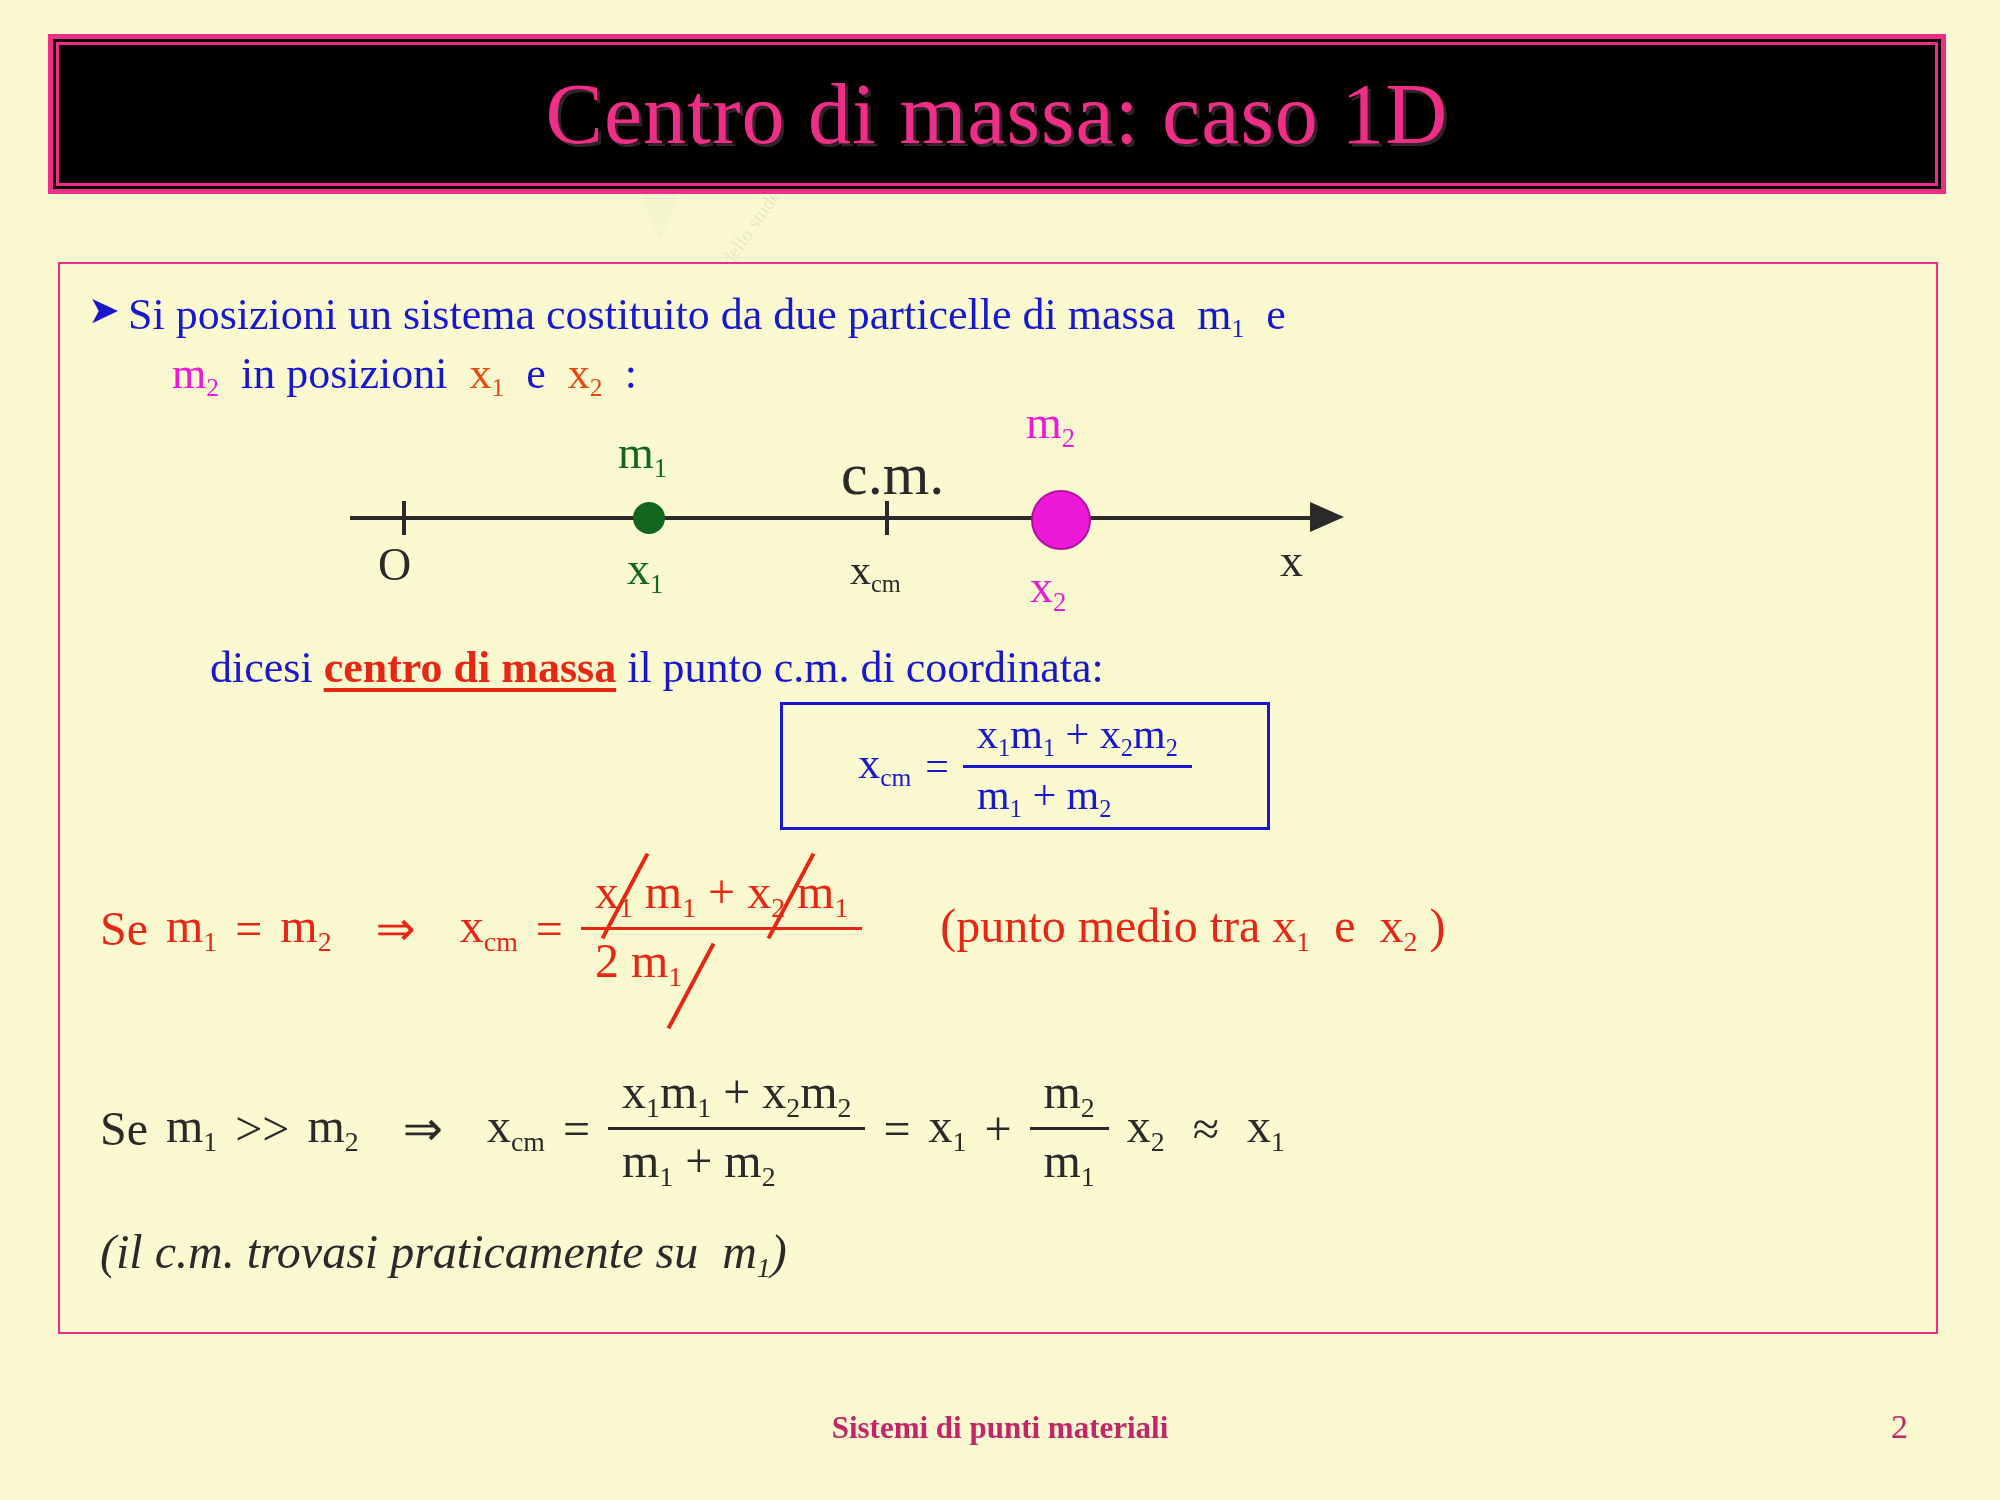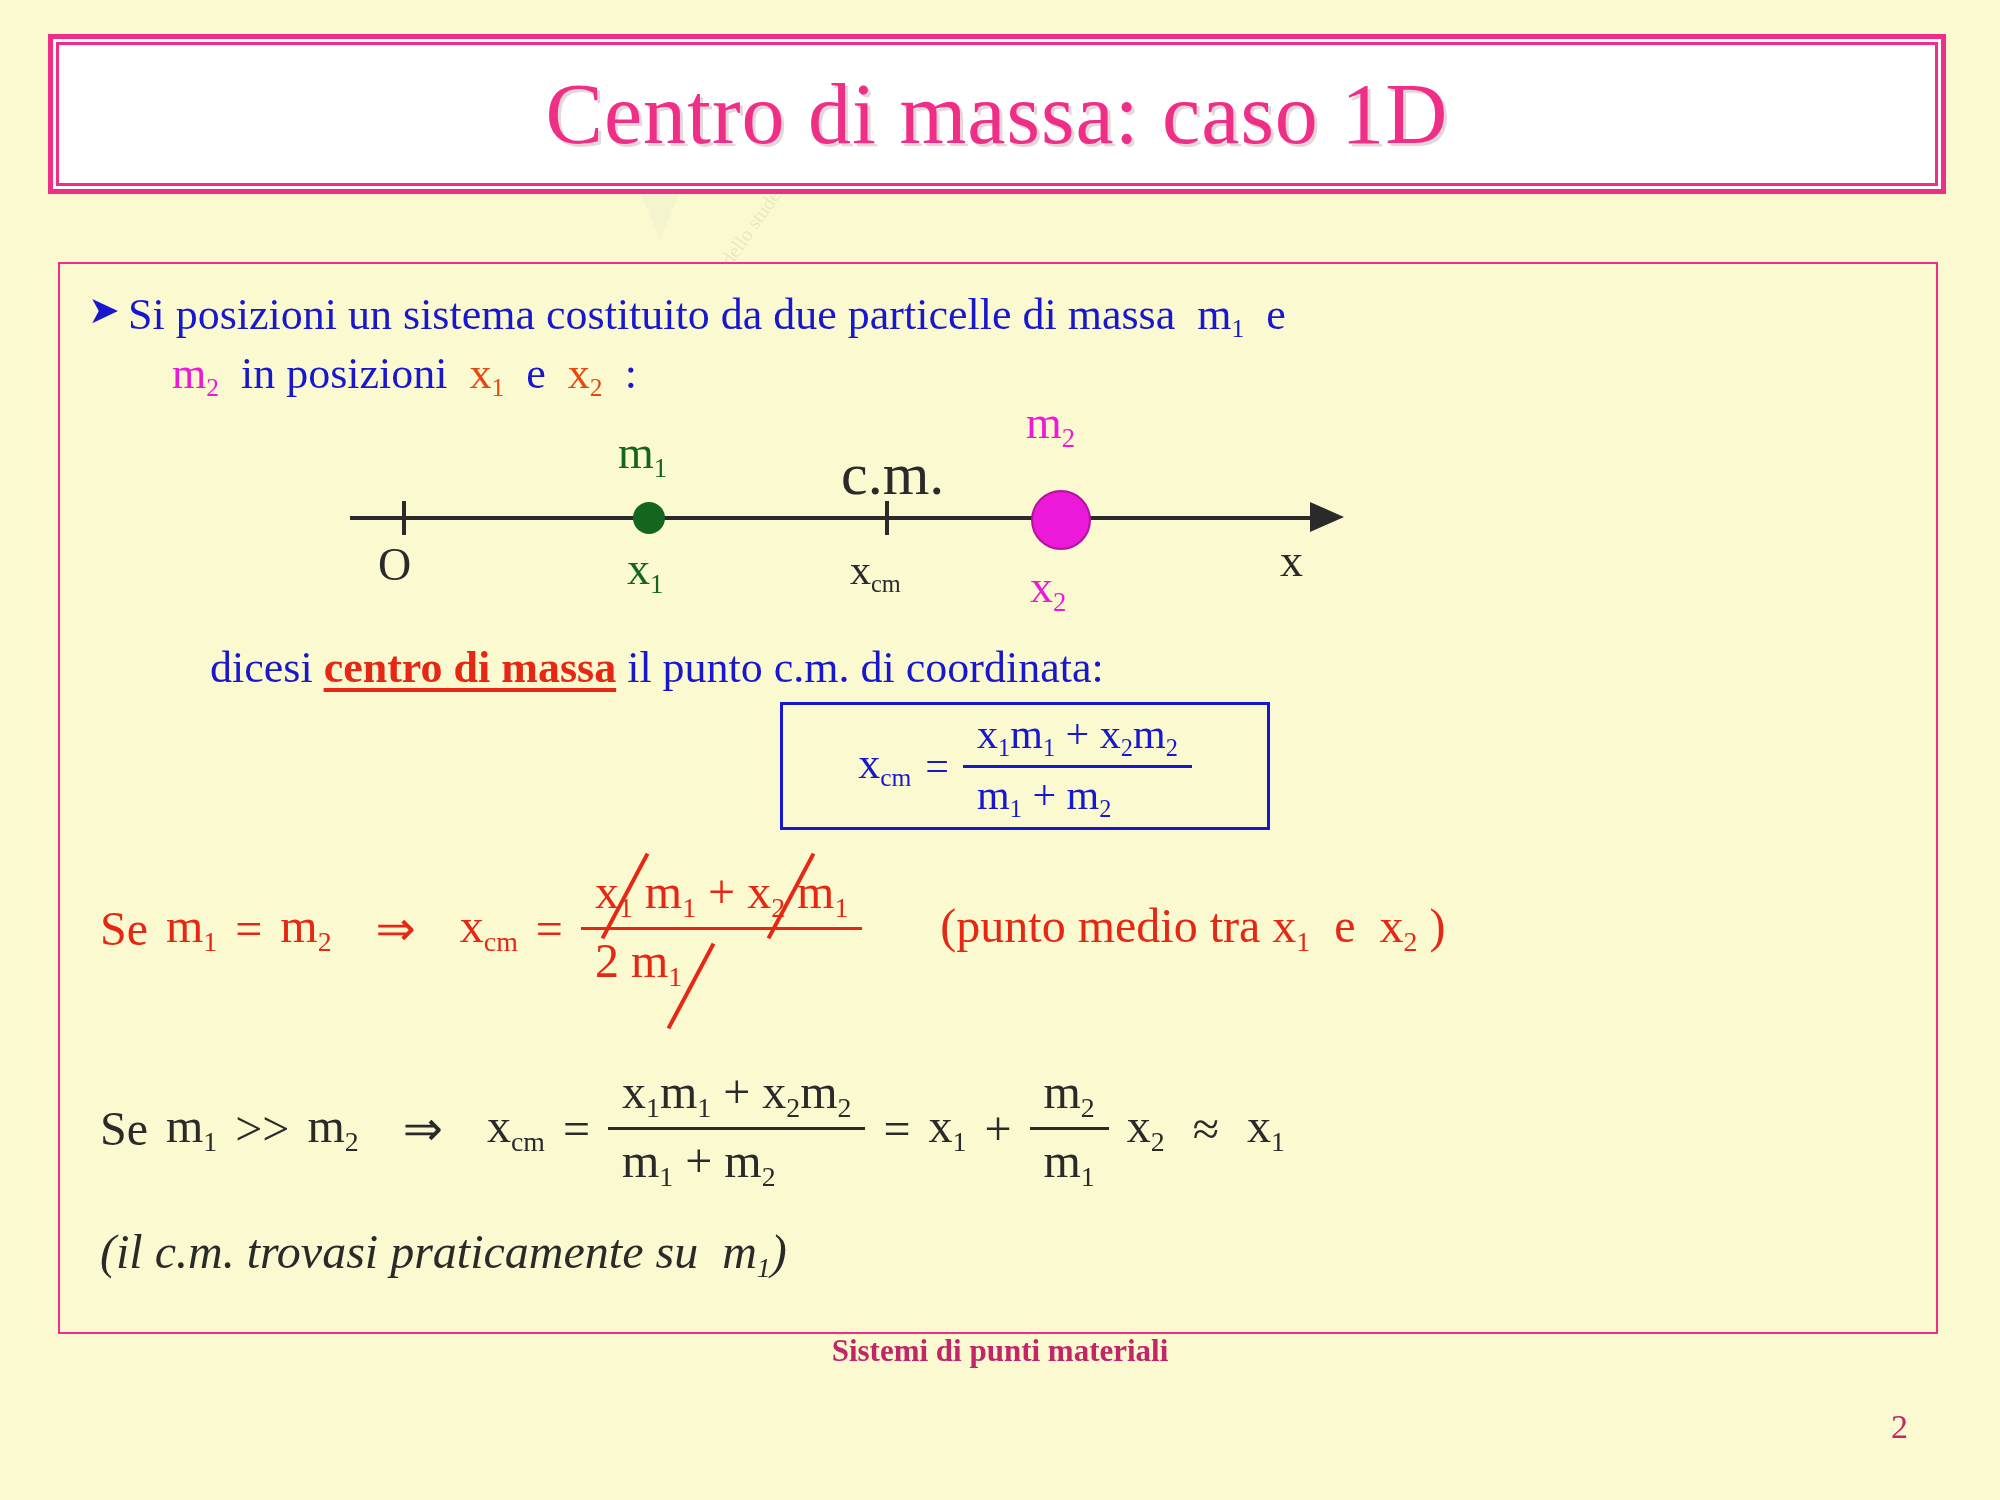--- a/index.html
+++ b/index.html
@@ -15,21 +15,21 @@
   
   .watermark{
     position:absolute;left:560px;top:40px;width:340px;height:420px;
     pointer-events:none;opacity:.45;
   }
 
   
   .title-box{
     position:absolute;left:48px;top:34px;width:1898px;height:160px;
     border:5px solid #ef2f87;
-    background:#ffffff;
+    background:#000000;
     box-sizing:border-box;
     padding:3px;
   }
   .title-inner{
     width:100%;height:100%;
     border:3px solid #ef2f87;
     box-sizing:border-box;
     display:flex;align-items:center;justify-content:center;
   }
   .title-text{
@@ -141,21 +141,21 @@
     font-size:48px;color:#2a2a2a;white-space:nowrap;
   }
   .note{
     position:absolute;left:40px;top:960px;font-size:48px;color:#2a2a2a;
     white-space:nowrap;
     font-style:italic;
   }
 
   
   .footer-text{
-    position:absolute;left:0;top:1333px;width:2000px;text-align:center;
+    position:absolute;left:0;top:1410px;width:2000px;text-align:center;
     font-size:31px;color:#c32569;font-weight:bold;
   }
   .footer-page{
     position:absolute;right:92px;top:1408px;font-size:34px;color:#c32569;
   }
 </style>
 </head>
 <body>
 
 <div class="slide">

